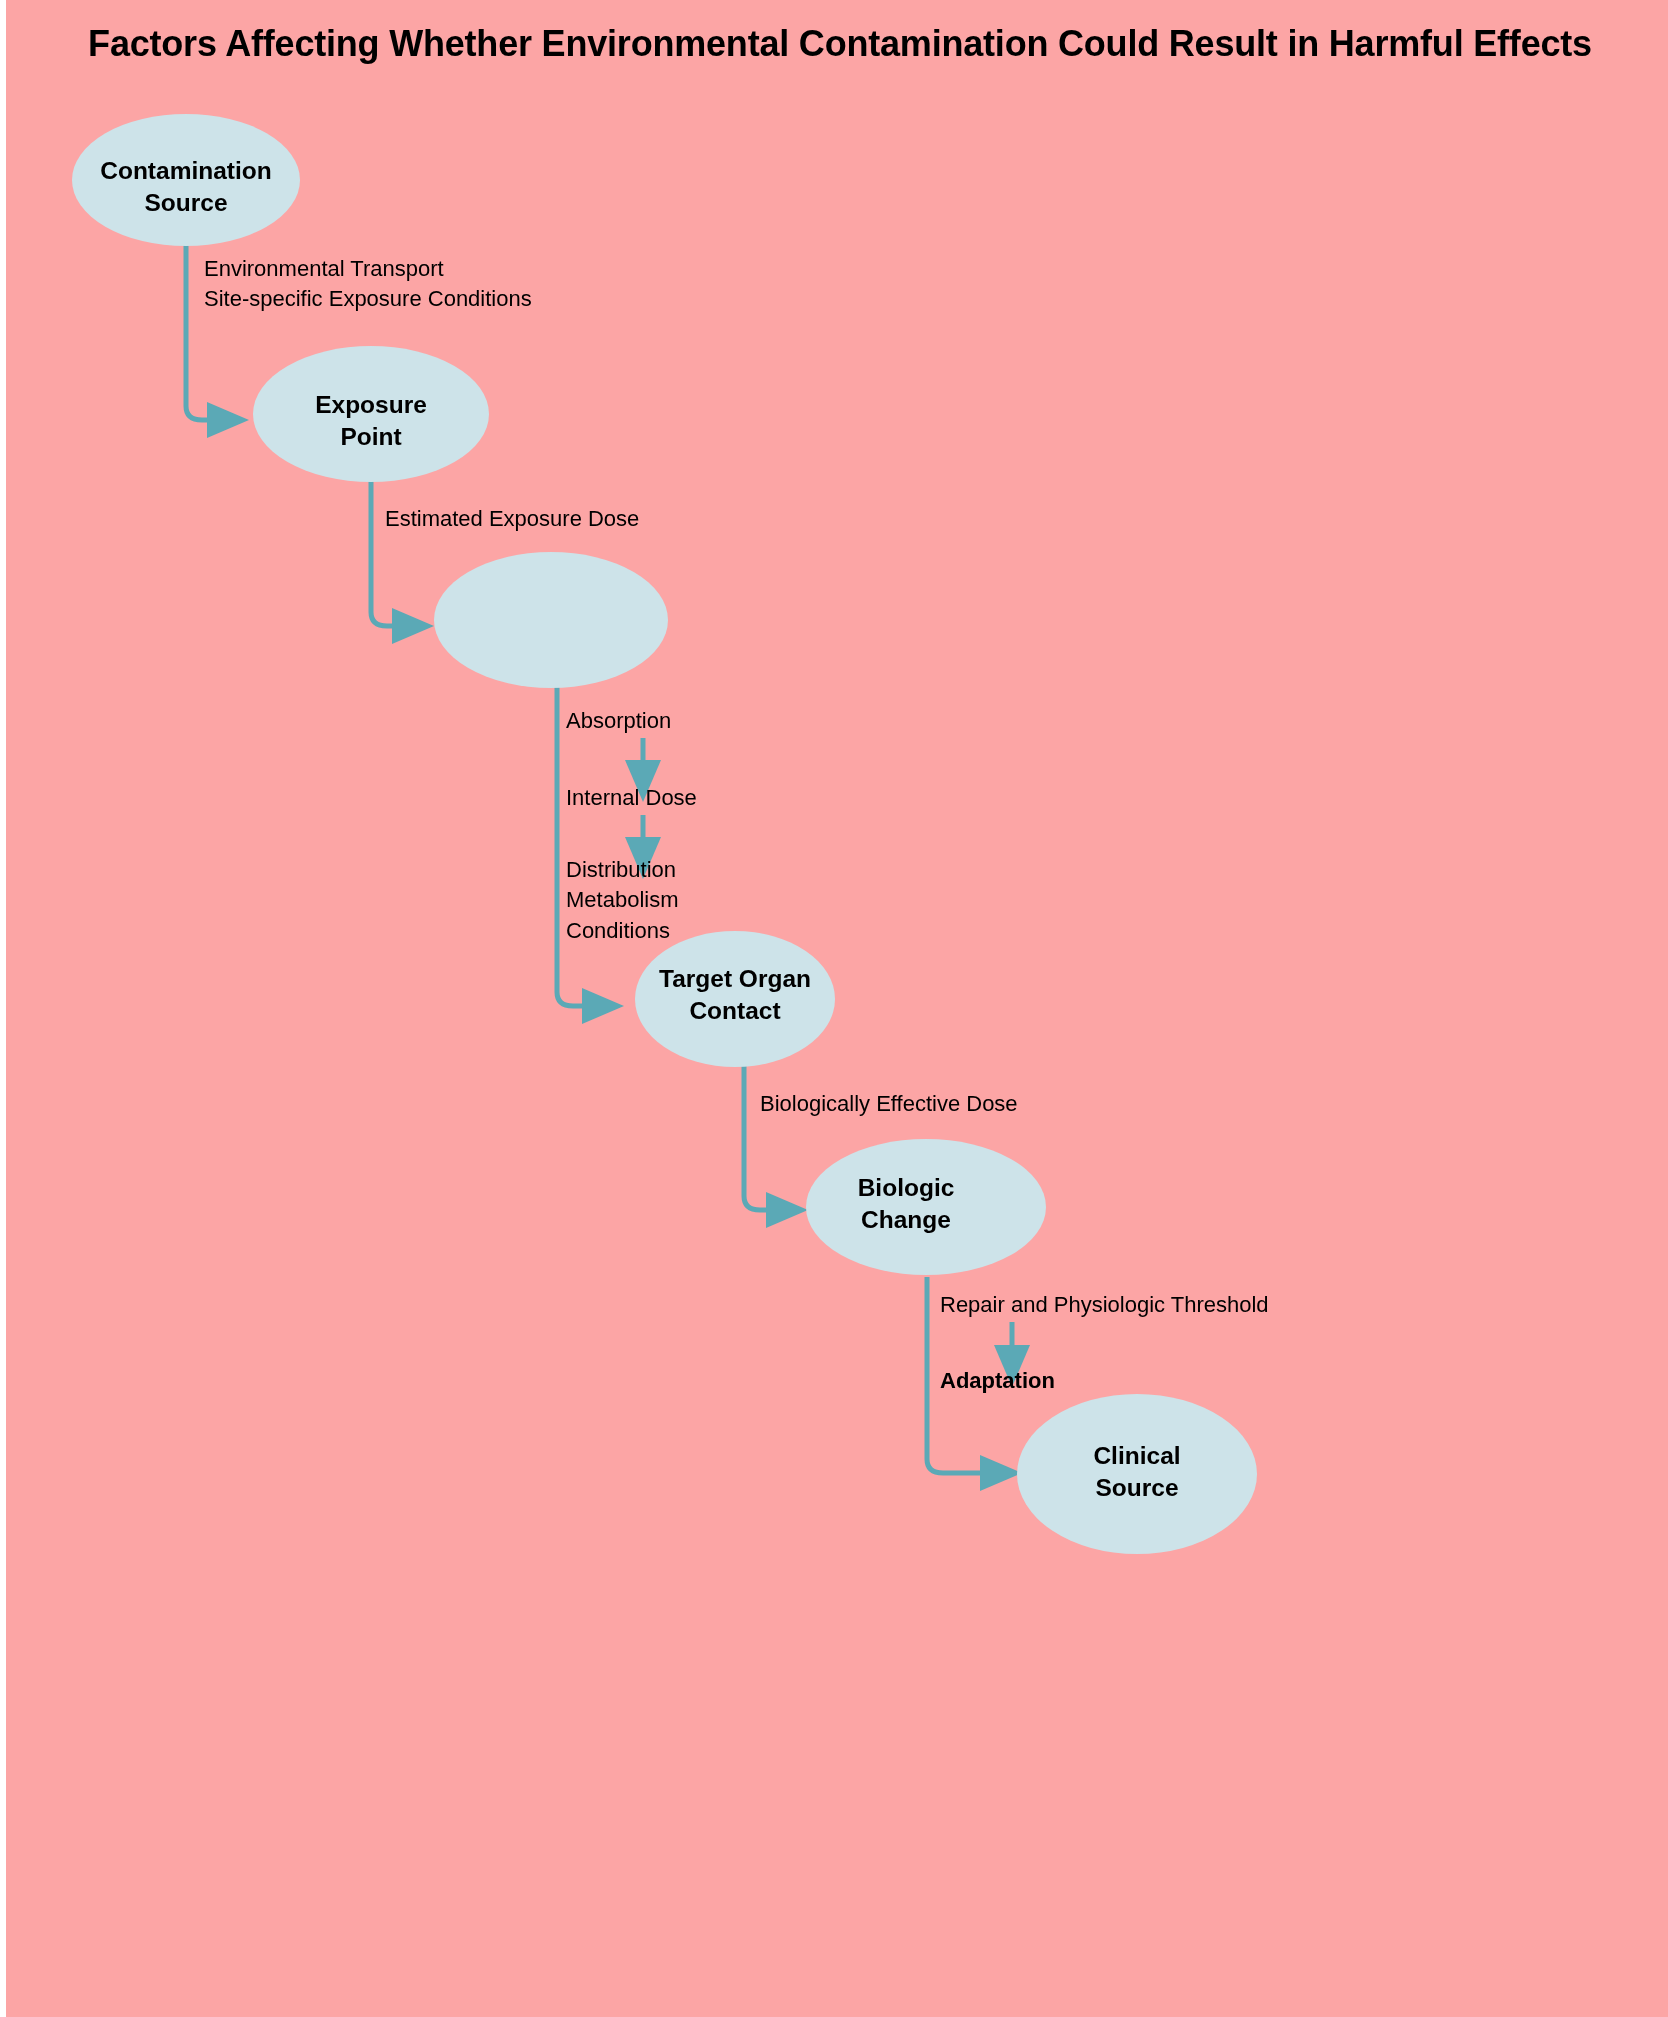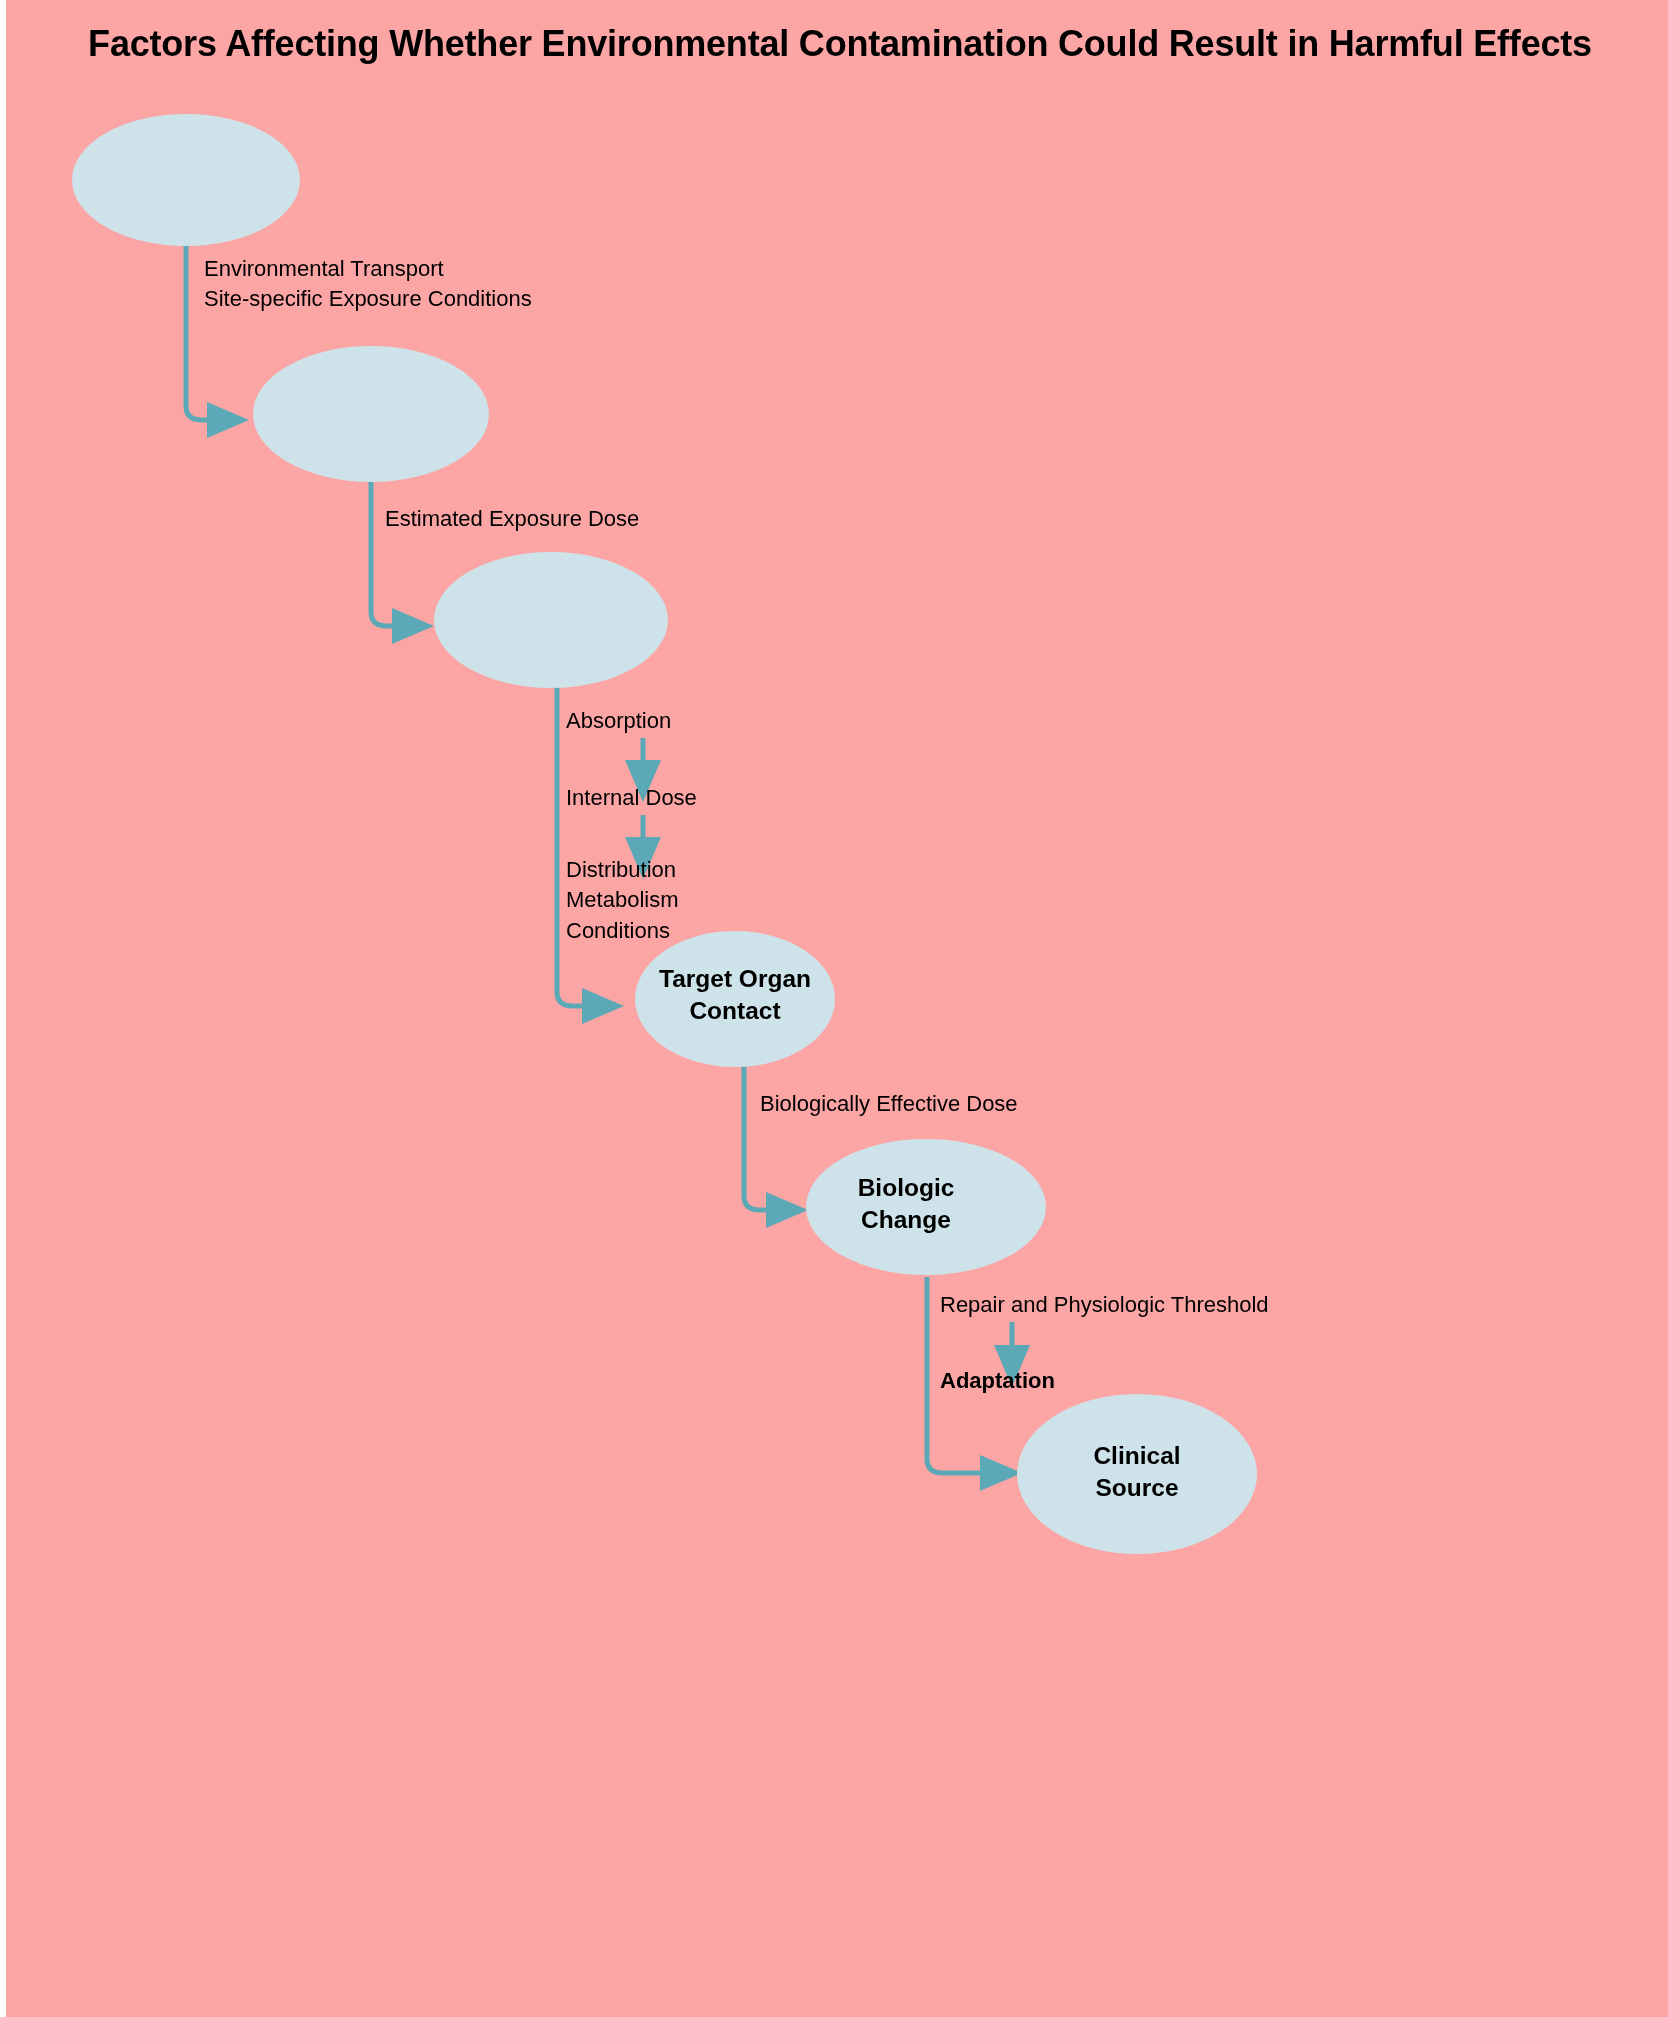--- a/index.html
+++ b/index.html
@@ -121,21 +121,25 @@
     <ellipse cx="545" cy="620" rx="117" ry="68" fill="#cde3e9"></ellipse>
     <ellipse cx="729" cy="999" rx="100" ry="68" fill="#cde3e9"></ellipse>
     <ellipse cx="920" cy="1207" rx="120" ry="68" fill="#cde3e9"></ellipse>
     <ellipse cx="1131" cy="1474" rx="120" ry="80" fill="#cde3e9"></ellipse>
   </svg>
 
   <div class="layer-text">
 
     <div class="diagram-title">Factors Affecting Whether Environmental Contamination Could Result in Harmful Effects</div>
 
+    <div class="node-label" style="left:60px; top:155px; width:240px;">Contamination
+Source</div>
 
+    <div class="node-label" style="left:245px; top:389px; width:240px;">Exposure
+Point</div>
 
 
     <div class="node-label" style="left:609px; top:963px; width:240px;">Target Organ
 Contact</div>
 
     <div class="node-label" style="left:780px; top:1172px; width:240px;">Biologic
 Change</div>
 
     <div class="node-label" style="left:1011px; top:1440px; width:240px;">Clinical
 Source</div>

